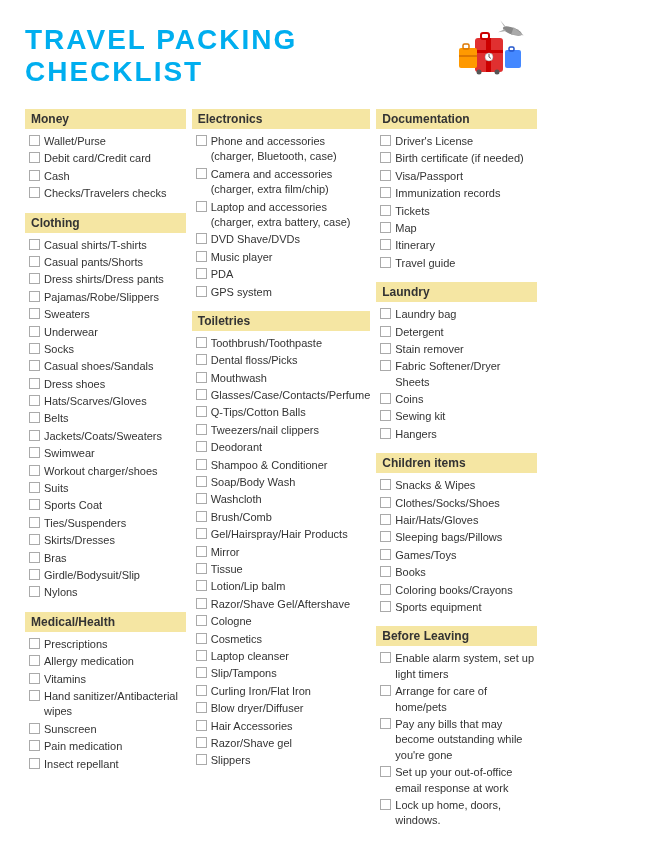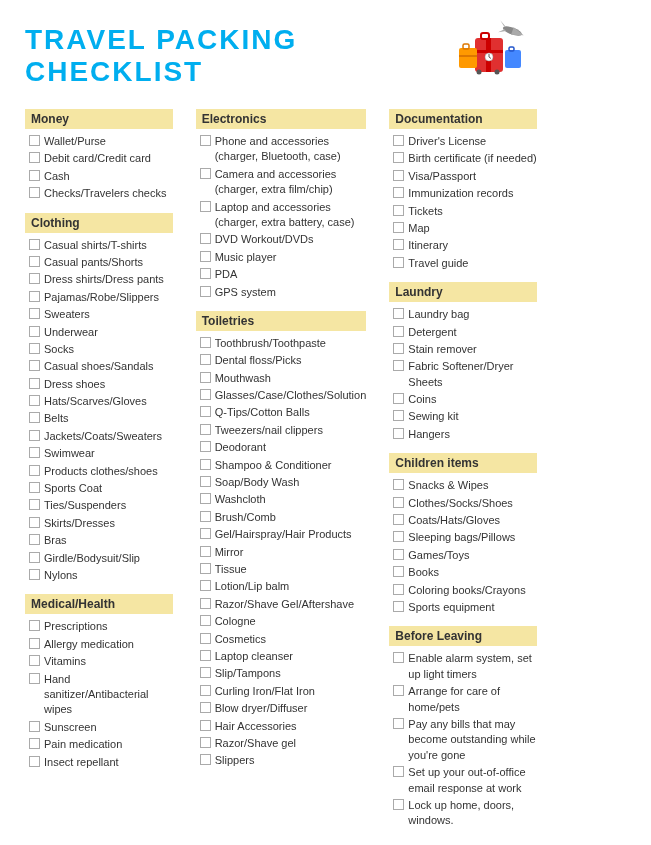--- a/index.html
+++ b/index.html
@@ -29,21 +29,21 @@
       letter-spacing: 2px;
       text-transform: uppercase;
       font-family: Arial Black, Arial, sans-serif;
     }
     .luggage-icon {
       font-size: 48px;
     }
     .columns {
       display: grid;
       grid-template-columns: 1fr 1fr 1fr;
-      gap: 0 23px;
+      gap: 0 6px;
       align-items: start;
     }
     .section {
       margin-bottom: 10px;
     }
     .section-title {
       background: #f5e6a3;
       font-weight: bold;
       font-size: 12px;
       padding: 3px 6px;
@@ -188,21 +188,25 @@
           <div class="item">
             <span class="checkbox"></span>
             <span>Jackets/Coats/Sweaters</span>
           </div>
           <div class="item">
             <span class="checkbox"></span>
             <span>Swimwear</span>
           </div>
           <div class="item">
             <span class="checkbox"></span>
-            <span>Products clothes/shoes</span>
+            <span>Workout charger/shoes</span>
+          </div>
+          <div class="item">
+            <span class="checkbox"></span>
+            <span>Suits</span>
           </div>
           <div class="item">
             <span class="checkbox"></span>
             <span>Sports Coat</span>
           </div>
           <div class="item">
             <span class="checkbox"></span>
             <span>Ties/Suspenders</span>
           </div>
           <div class="item">
@@ -265,21 +269,21 @@
           <div class="item">
             <span class="checkbox"></span>
             <span>Camera and accessories (charger, extra film/chip)</span>
           </div>
           <div class="item">
             <span class="checkbox"></span>
             <span>Laptop and accessories (charger, extra battery, case)</span>
           </div>
           <div class="item">
             <span class="checkbox"></span>
-            <span>DVD Workout/DVDs</span>
+            <span>DVD Shave/DVDs</span>
           </div>
           <div class="item">
             <span class="checkbox"></span>
             <span>Music player</span>
           </div>
           <div class="item">
             <span class="checkbox"></span>
             <span>PDA</span>
           </div>
           <div class="item">
@@ -296,21 +300,21 @@
           <div class="item">
             <span class="checkbox"></span>
             <span>Dental floss/Picks</span>
           </div>
           <div class="item">
             <span class="checkbox"></span>
             <span>Mouthwash</span>
           </div>
           <div class="item">
             <span class="checkbox"></span>
-            <span>Glasses/Case/Clothes/Solution</span>
+            <span>Glasses/Case/Contacts/Perfume</span>
           </div>
           <div class="item">
             <span class="checkbox"></span>
             <span>Q-Tips/Cotton Balls</span>
           </div>
           <div class="item">
             <span class="checkbox"></span>
             <span>Tweezers/nail clippers</span>
           </div>
           <div class="item">
@@ -464,21 +468,21 @@
           <div class="item">
             <span class="checkbox"></span>
             <span>Snacks &amp; Wipes</span>
           </div>
           <div class="item">
             <span class="checkbox"></span>
             <span>Clothes/Socks/Shoes</span>
           </div>
           <div class="item">
             <span class="checkbox"></span>
-            <span>Coats/Hats/Gloves</span>
+            <span>Hair/Hats/Gloves</span>
           </div>
           <div class="item">
             <span class="checkbox"></span>
             <span>Sleeping bags/Pillows</span>
           </div>
           <div class="item">
             <span class="checkbox"></span>
             <span>Games/Toys</span>
           </div>
           <div class="item">

